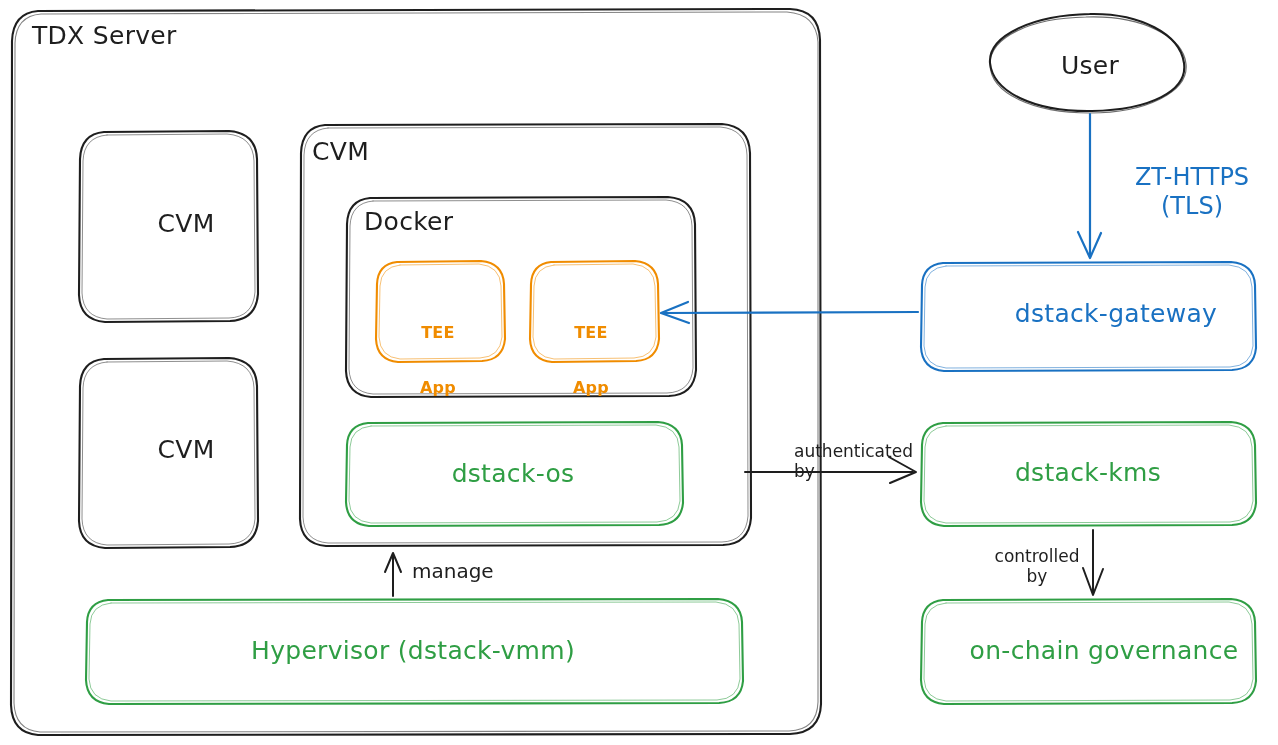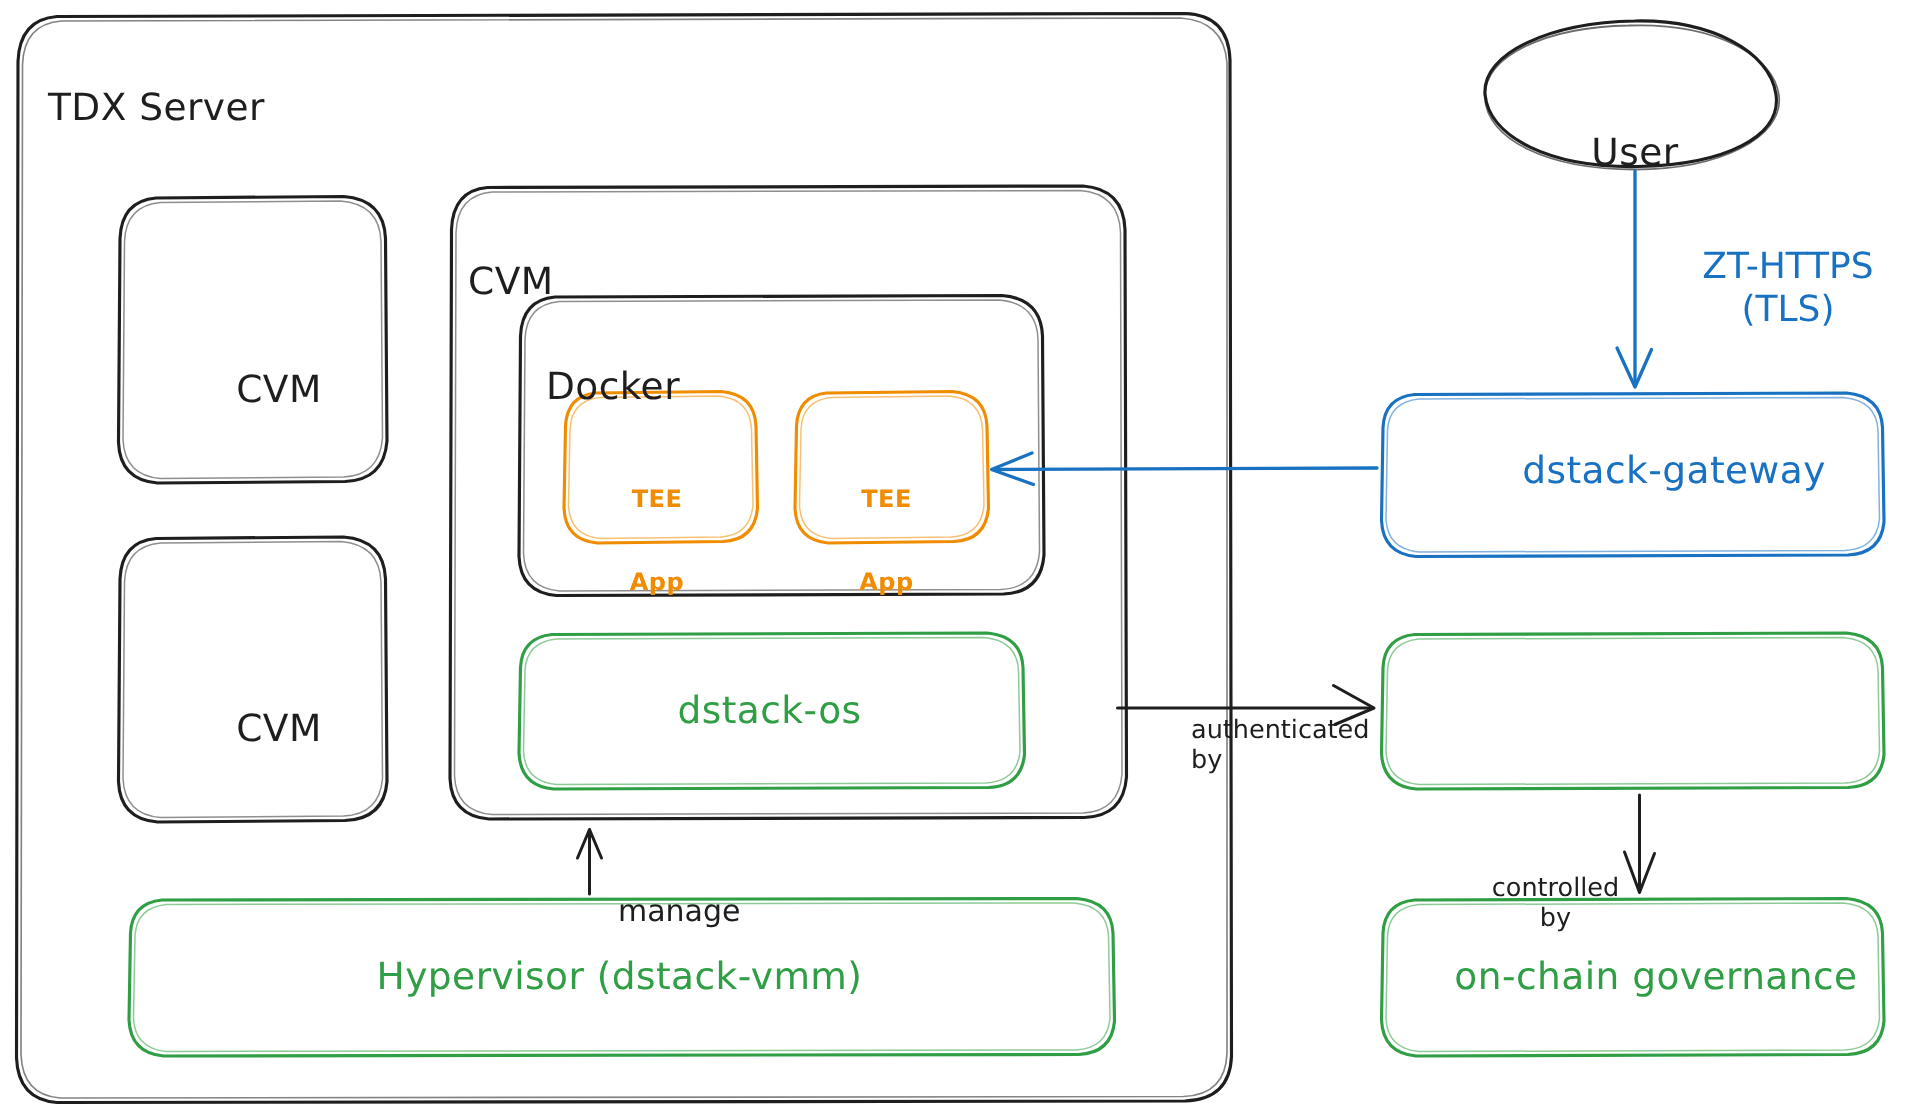--- a/index.html
+++ b/index.html
@@ -26,21 +26,21 @@
     height: 745px;
     pointer-events: none;
   }
   .node-label {
     position: absolute;
     font-family: "DejaVu Sans", sans-serif;
     white-space: pre;
     line-height: 1.15;
     letter-spacing: 0.3px;
   }
-  .lbl-black  { color: #1e1e1e; margin-top: 36px; }
+  .lbl-black  { color: #1e1e1e; }
   .lbl-green  { color: #2f9e44; }
   .lbl-blue   { color: #1971c2; }
   .lbl-orange { color: #f08c00; }
 
   .title-tdx   { left: 32px;  top: 22px;  font-size: 25px; }
   .title-cvm-a { left: 144px; top: 210px; font-size: 25px; width: 84px; text-align: center; }
   .title-cvm-b { left: 144px; top: 436px; font-size: 25px; width: 84px; text-align: center; }
   .title-cvm-c { left: 312px; top: 138px; font-size: 25px; }
   .title-docker{ left: 364px; top: 208px; font-size: 25px; }
   .title-tee-1 { left: 374px; top: 287px; width: 128px; text-align: center; font-size: 16px; font-weight: bold; }
@@ -191,20 +191,21 @@
   </div>
 
   <div class="node-label lbl-green title-dos">dstack-os</div>
 
   <div class="node-label lbl-green title-hyper">Hypervisor (dstack-vmm)</div>
 
   <div class="node-label lbl-black title-user">User</div>
 
   <div class="node-label lbl-blue title-gw">dstack-gateway</div>
 
+  <div class="node-label lbl-green title-kms">dstack-kms</div>
 
   <div class="node-label lbl-green title-gov">on-chain governance</div>
 
   <div class="edge-label lbl-blue lbl-ztls">ZT-HTTPS
 (TLS)</div>
 
   <div class="edge-label lbl-black lbl-manage">manage</div>
 
   <div class="edge-label lbl-black lbl-auth">authenticated
 by</div>

